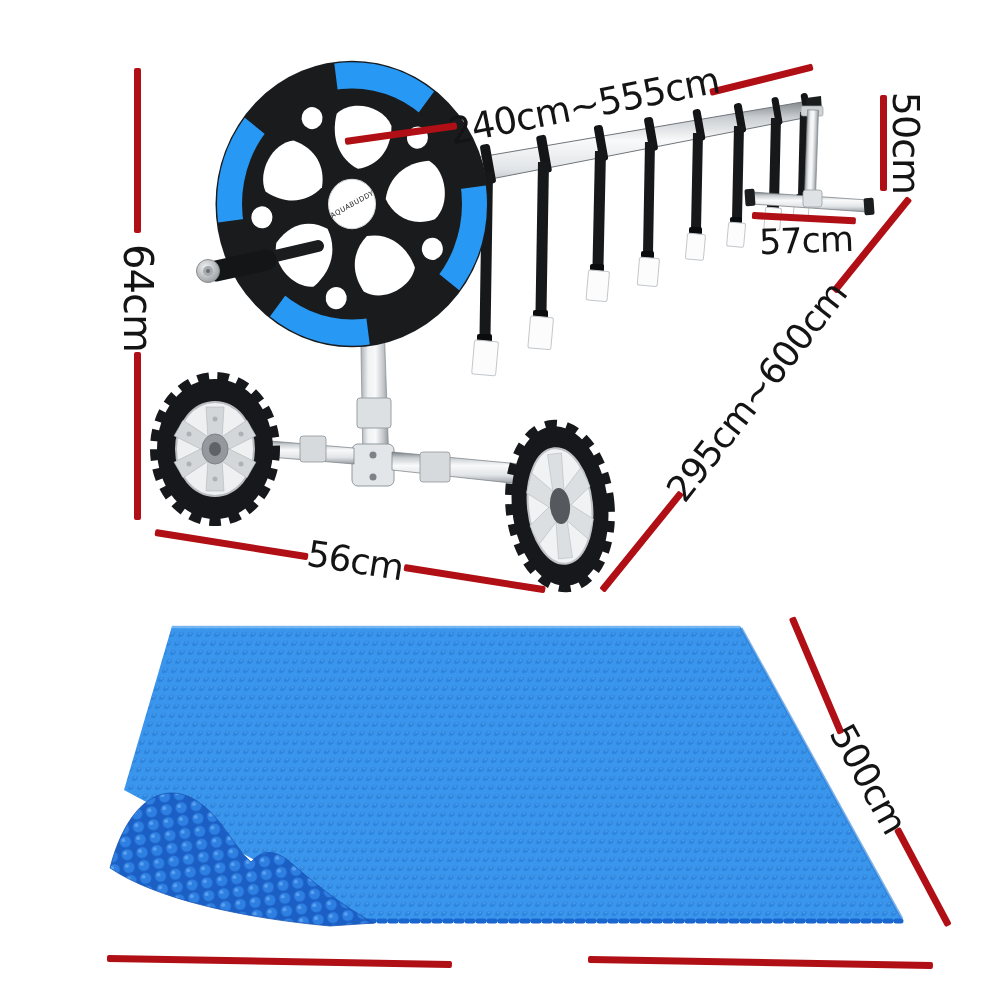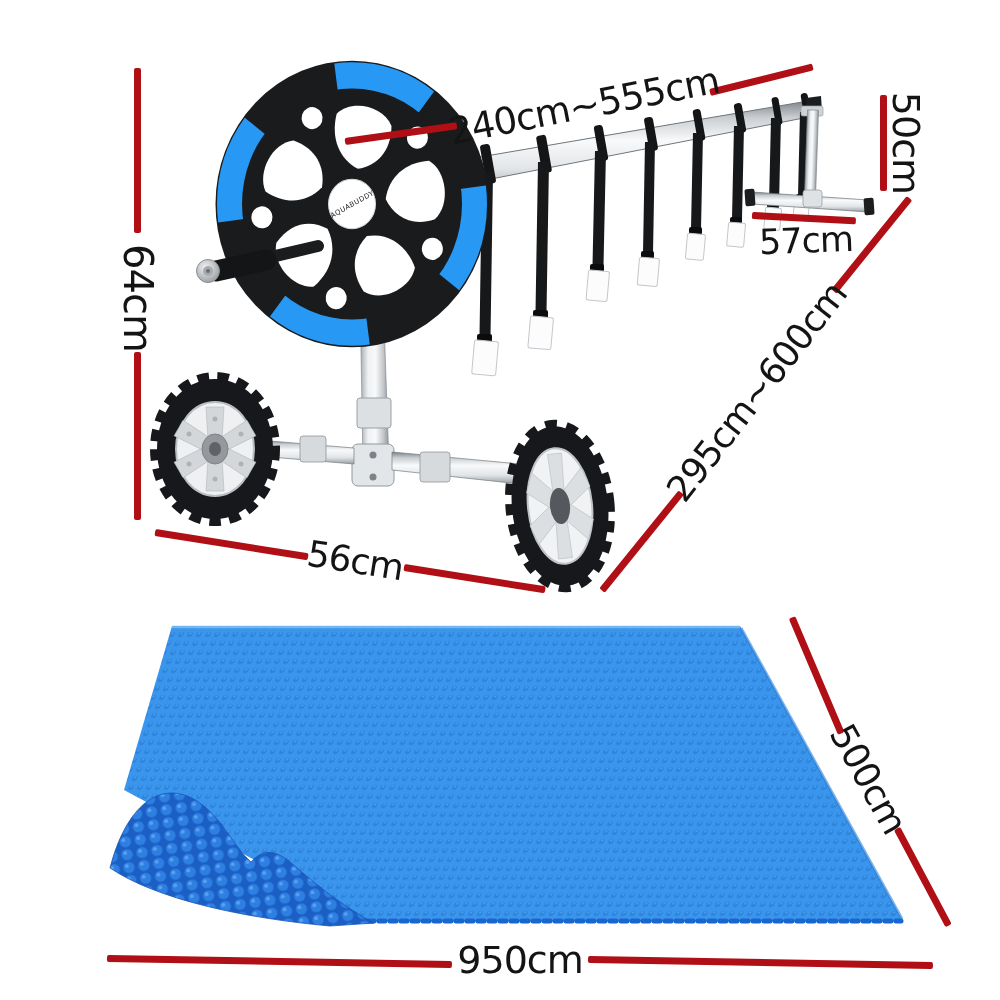--- a/index.html
+++ b/index.html
@@ -231,15 +231,14 @@
   <div class="line" style="left:107px;top:955px;width:345px;transform:rotate(1deg)"></div>
   <div class="line" style="left:588px;top:956px;width:345px;transform:rotate(1deg)"></div>
 
   <div class="dim" style="left:584px;top:106px;font-size:37px;transform:translate(-50%,-50%) rotate(-11deg)">240cm~555cm</div>
   <div class="dim" style="left:906px;top:143px;font-size:38px;transform:translate(-50%,-50%) rotate(90deg)">50cm</div>
   <div class="dim" style="left:806px;top:241px;font-size:35px;transform:translate(-50%,-50%) rotate(-2deg)">57cm</div>
   <div class="dim" style="left:757px;top:392px;font-size:36px;transform:translate(-50%,-50%) rotate(-52deg)">295cm~600cm</div>
   <div class="dim" style="left:138px;top:298px;font-size:40px;transform:translate(-50%,-50%) rotate(90deg)">64cm</div>
   <div class="dim" style="left:355px;top:561px;font-size:36px;transform:translate(-50%,-50%) rotate(9deg)">56cm</div>
   <div class="dim" style="left:868px;top:779px;font-size:36px;transform:translate(-50%,-50%) rotate(61deg)">500cm</div>
-  <div class="dim" style="left:520px;top:960px;font-size:38px;transform:translate(-50%,-50%)">950cm</div>
 
 </div>
 
 </body></html>

